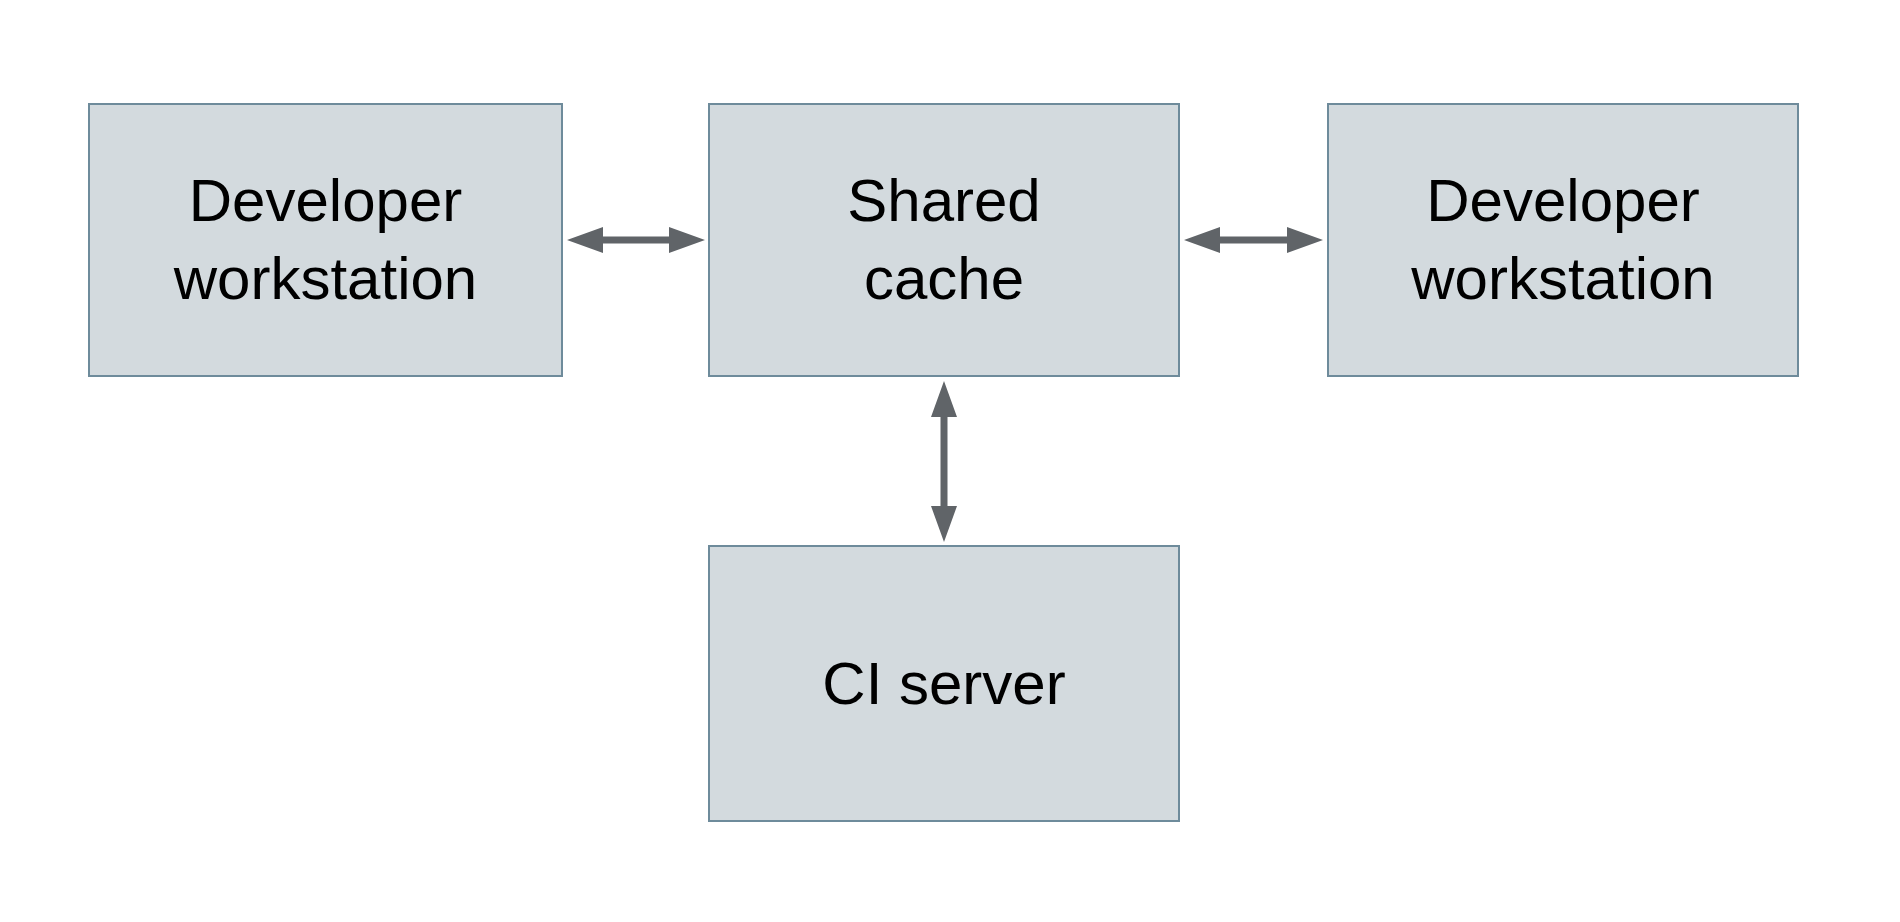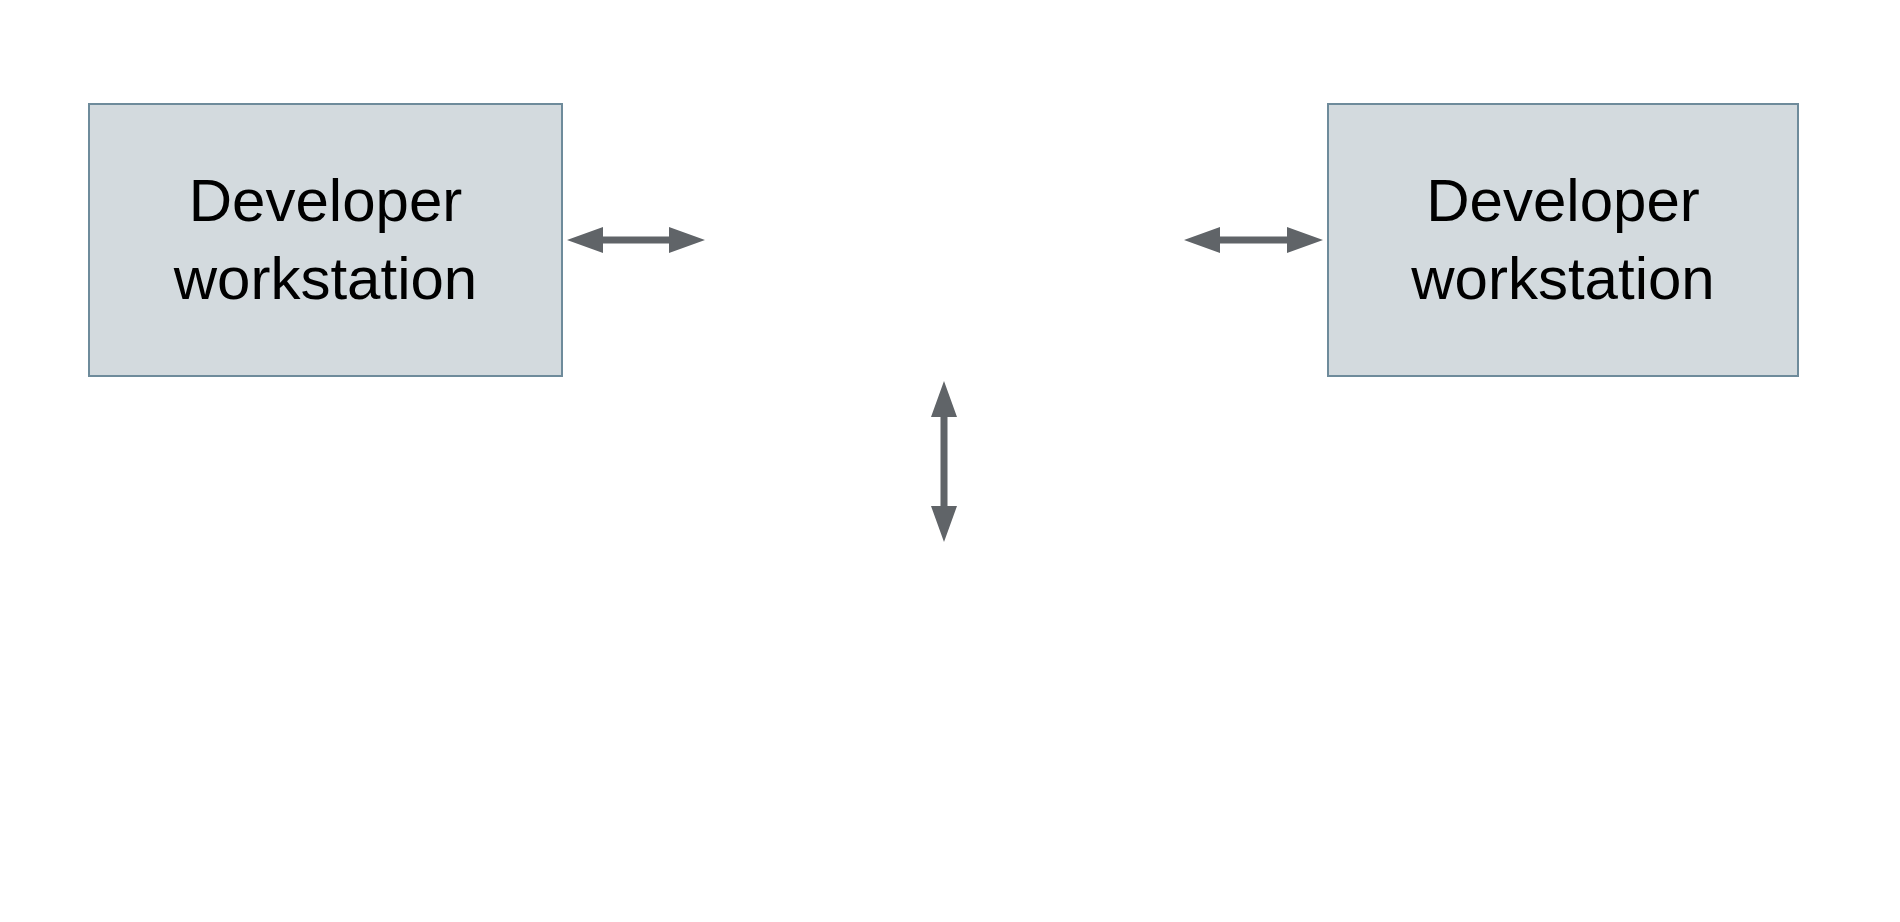--- a/index.html
+++ b/index.html
@@ -52,26 +52,33 @@
 </head>
 <body>
 
 <div class="canvas" style="--node-fill: #d3dade; --node-border: #6e8b9b; --arrow-color: #606468; --text-color: #000000; --bg-color: #ffffff;">
 
   <div class="node node-dev-left">
     <span class="node-label">Developer
 workstation</span>
   </div>
 
+  <div class="node node-shared-cache">
+    <span class="node-label">Shared
+cache</span>
+  </div>
 
   <div class="node node-dev-right">
     <span class="node-label">Developer
 workstation</span>
   </div>
 
+  <div class="node node-ci-server">
+    <span class="node-label">CI server</span>
+  </div>
 
   <svg class="arrows-layer" viewBox="0 0 1900 922" xmlns="http://www.w3.org/2000/svg">
 
     <polygon class="arrow" points="567,240 603,227 603,236.5 669,236.5 669,227 705,240 669,253 669,243.5 603,243.5 603,253"></polygon>
 
     <polygon class="arrow" points="1184,240 1220,227 1220,236.5 1287,236.5 1287,227 1323,240 1287,253 1287,243.5 1220,243.5 1220,253"></polygon>
 
     <polygon class="arrow" points="944,381 957,417 947.5,417 947.5,506 957,506 944,542 931,506 940.5,506 940.5,417 931,417"></polygon>
   </svg>
 

